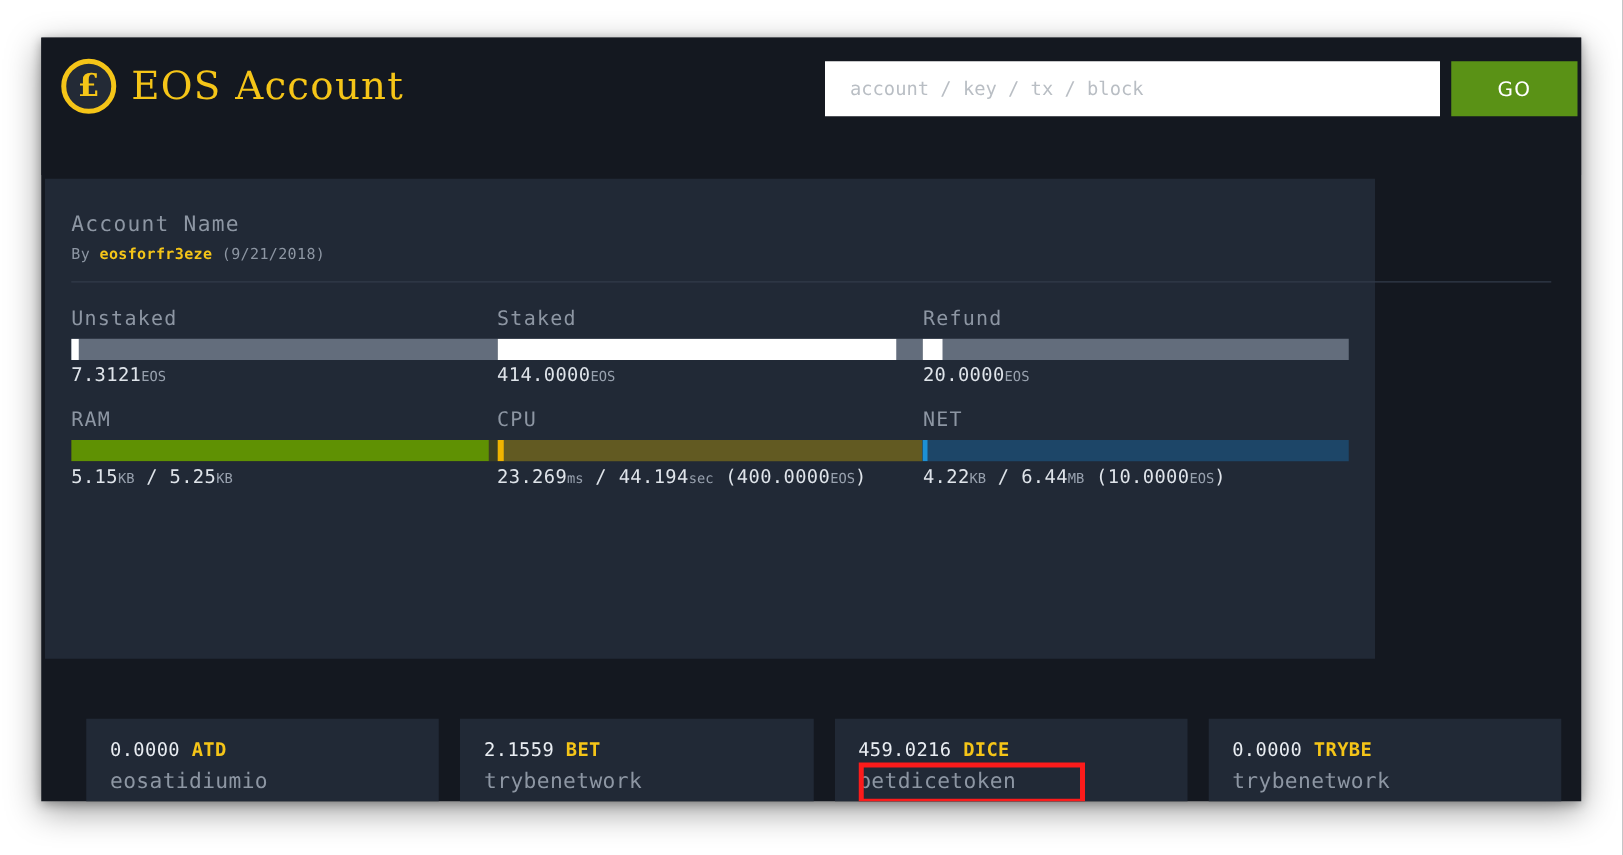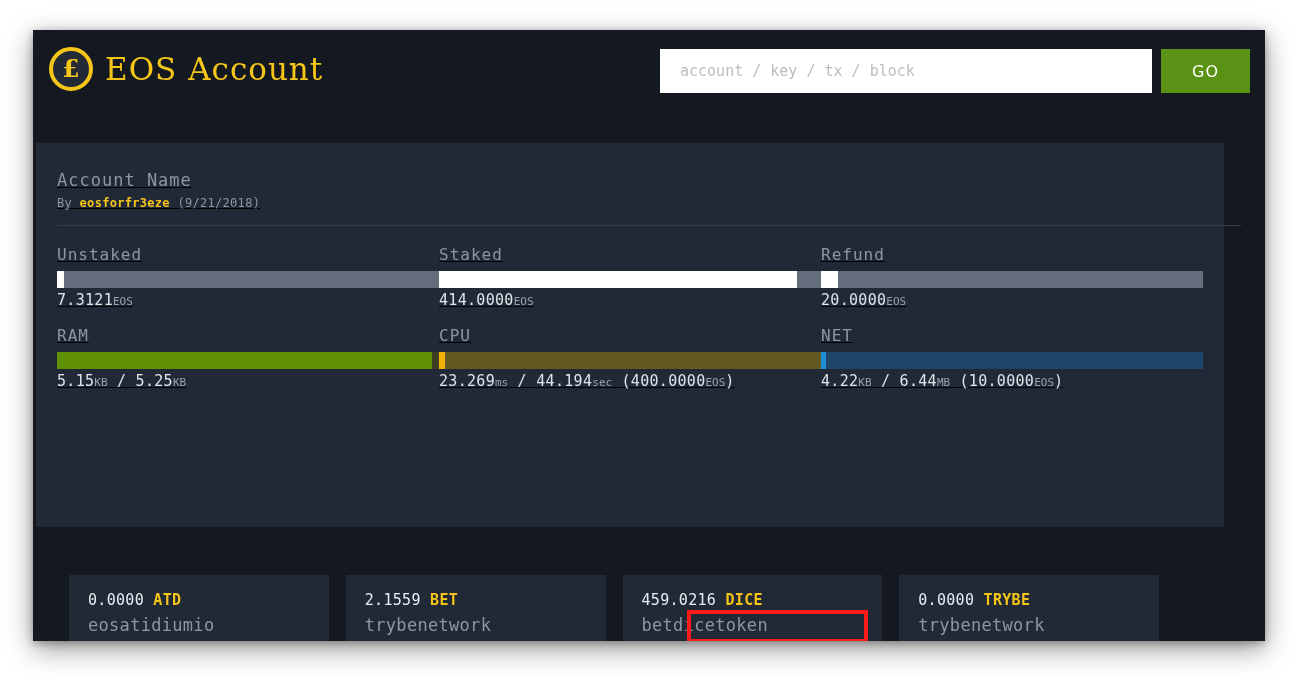--- a/index.html
+++ b/index.html
@@ -81,41 +81,40 @@
     outline: none;
     background: #ffffff;
     color: #333a44;
     font-family: "DejaVu Sans Mono", "Liberation Mono", monospace;
     font-size: 15px;
     padding: 0 20px;
   }
   #search-input::placeholder { color: #b9bec4; }
 
   #go-button {
-    width: 89px;
+    width: 101px;
     height: 44px;
     background: #5a9216;
     color: #ffffff;
     border: 0;
     font-family: "DejaVu Sans", "Liberation Sans", sans-serif;
     font-size: 16px;
     letter-spacing: 1px;
     cursor: pointer;
   }
 
   
   #account-card {
     position: absolute;
     left: 3px;
     top: 113px;
-    width: 1188px;
+    width: 1064px;
     height: 384px;
     background: #212936;
     padding: 27px 21px 0 21px;
-    text-decoration: underline;
   }
 
   .section-label {
     color: #8d96a3;
     font-size: 17px;
     letter-spacing: 1px;
   }
 
   #account-name-value {
     color: #e9edf2;
@@ -192,21 +191,21 @@
     letter-spacing: 0.3px;
     white-space: nowrap;
   }
   .bar-caption .unit { font-size: 11px; color: #98a1ae; }
 
   
   #token-row {
     position: absolute;
     left: 36px;
     top: 545px;
-    width: 1090px;
+    width: 1180px;
     display: grid;
     grid-template-columns: repeat(4, 1fr);
     column-gap: 17px;
   }
 
   .token-card {
     background: #212936;
     height: 75px;
     padding: 16px 19px 0 19px;
     position: relative;

